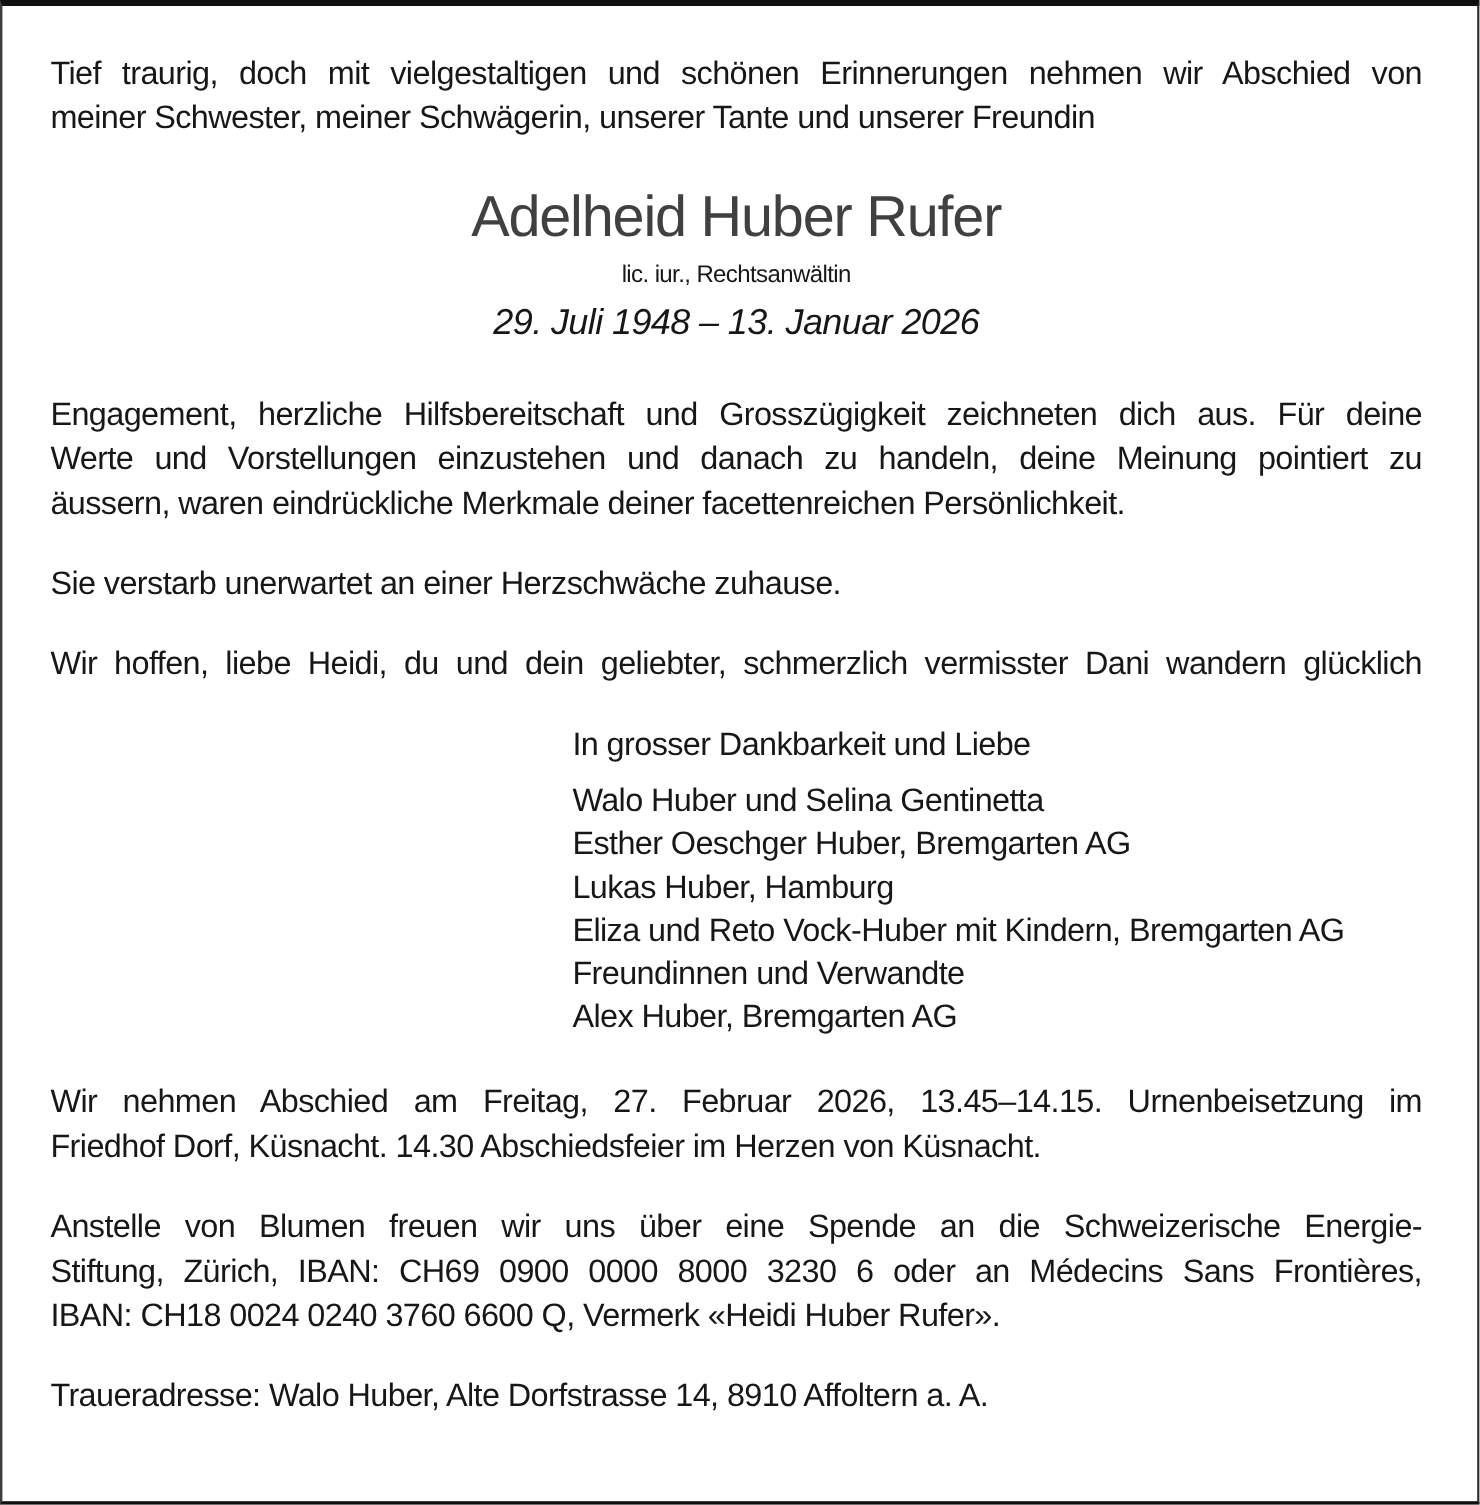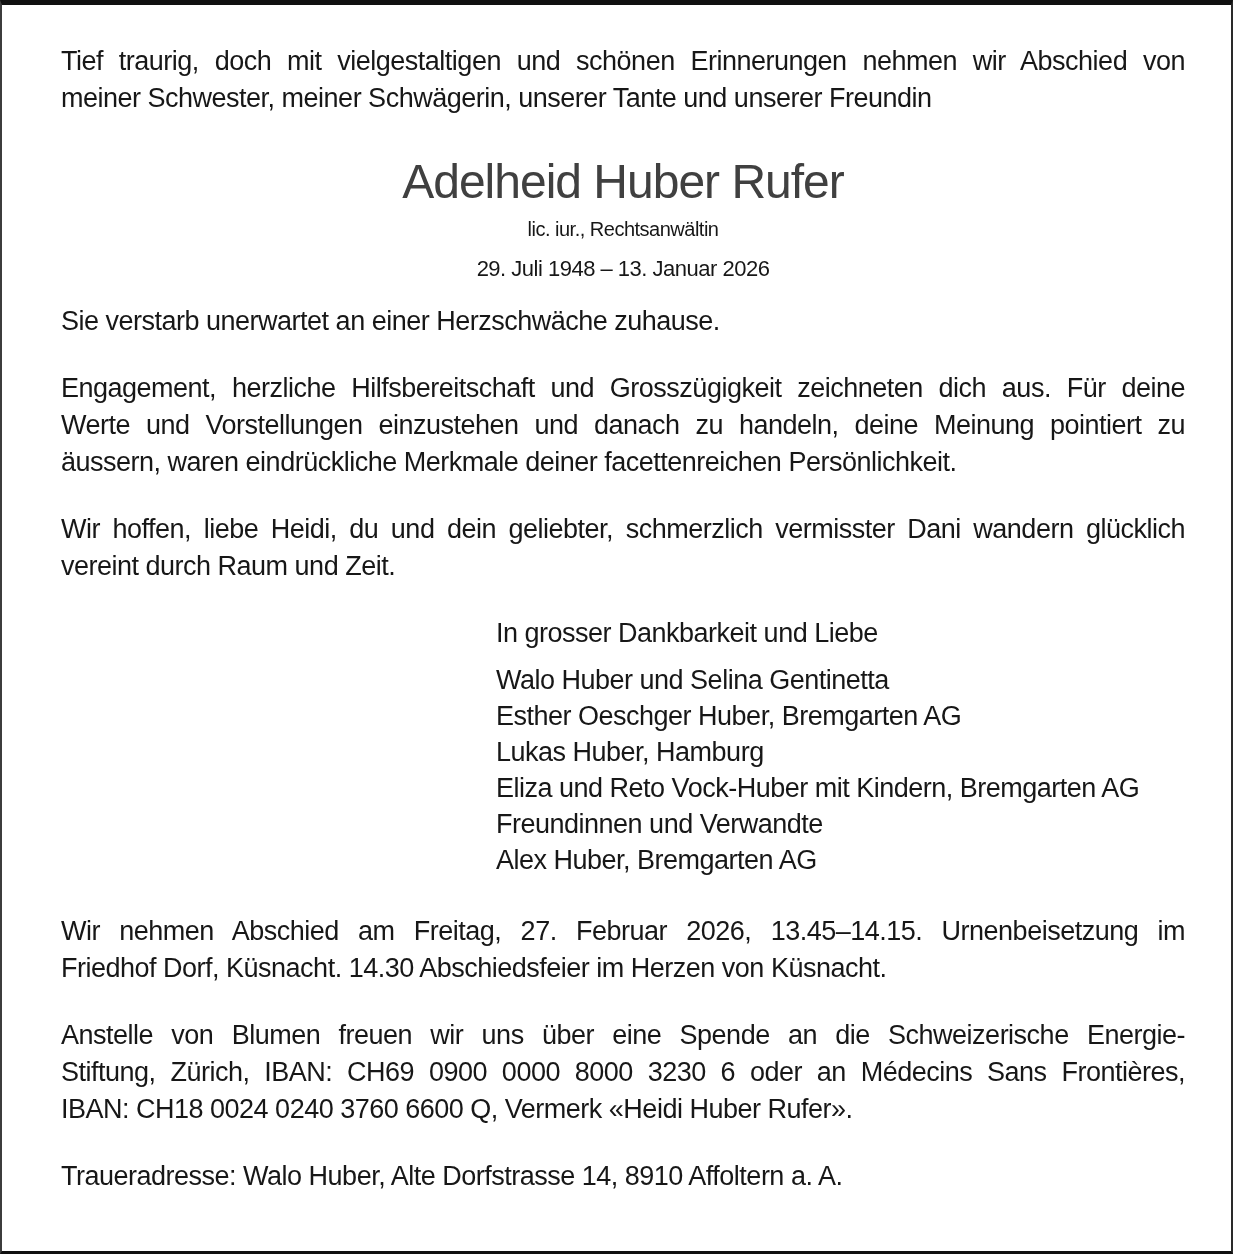--- a/index.html
+++ b/index.html
@@ -15,21 +15,21 @@
   }
   .notice {
     box-sizing: border-box;
     width: 1233px;
     height: 1254px;
     background: #ffffff;
     border-top: 5px solid #101010;
     border-bottom: 3px solid #101010;
     border-left: 2px solid #3c3c3c;
     border-right: 2px solid #2a2a2a;
-    padding: 38px 46px 0 59px;
+    padding: 38px 46px 0 40px;
     color: #171717;
   }
   .body-text {
     font-size: 27px;
     line-height: 37px;
     letter-spacing: -0.5px;
     color: #171717;
   }
   .para { margin: 0 0 30px 0; }
   .intro { margin-bottom: 38px; }
@@ -53,24 +53,25 @@
     letter-spacing: -1px;
     font-weight: 400;
     color: #404040;
   }
   .credentials {
     font-size: 20px;
     line-height: 40px;
     letter-spacing: -0.5px;
   }
   .life-dates {
-    font-size: 22px;
+    font-size: 30px;
     line-height: 40px;
     letter-spacing: -0.5px;
-    margin-bottom: 14px;
+    margin-bottom: 38px;
+    font-style: italic;
   }
   .gratitude-block {
     margin-left: 435px;
     margin-bottom: 35px;
   }
   .gratitude-heading {
     margin-bottom: 10px;
   }
   .mourners .jline,
   .mourners .jline-last {
@@ -88,32 +89,31 @@
       <div class="jline jline-last">meiner Schwester, meiner Schwägerin, unserer Tante und unserer Freundin</div>
     </div>
 
   <div class="name-block">
     <div class="deceased-name">Adelheid Huber Rufer</div>
     <div class="credentials">lic. iur., Rechtsanwältin</div>
     <div class="life-dates">29. Juli 1948 – 13. Januar 2026</div>
   </div>
 
   <div class="body-text para">
-      <div class="jline jline-last">Sie verstarb unerwartet an einer Herzschwäche zuhause.</div>
-    </div>
-
-  <div class="body-text para">
       <div class="jline">Engagement, herzliche Hilfsbereitschaft und Grosszügigkeit zeichneten dich aus. Für deine</div>
       <div class="jline">Werte und Vorstellungen einzustehen und danach zu handeln, deine Meinung pointiert zu</div>
       <div class="jline jline-last">äussern, waren eindrückliche Merkmale deiner facettenreichen Persönlichkeit.</div>
     </div>
 
   <div class="body-text para">
+      <div class="jline jline-last">Sie verstarb unerwartet an einer Herzschwäche zuhause.</div>
+    </div>
+
+  <div class="body-text para">
       <div class="jline">Wir hoffen, liebe Heidi, du und dein geliebter, schmerzlich vermisster Dani wandern glücklich</div>
-      <div class="jline jline-last">vereint durch Raum und Zeit.</div>
     </div>
 
   <div class="body-text gratitude-block">
     <div class="gratitude-heading plain">
       <span>In grosser Dankbarkeit und Liebe</span>
     </div>
     <div class="mourners plain">
         <div class="jline">Walo Huber und Selina Gentinetta</div>
         <div class="jline">Esther Oeschger Huber, Bremgarten AG</div>
         <div class="jline">Lukas Huber, Hamburg</div>

